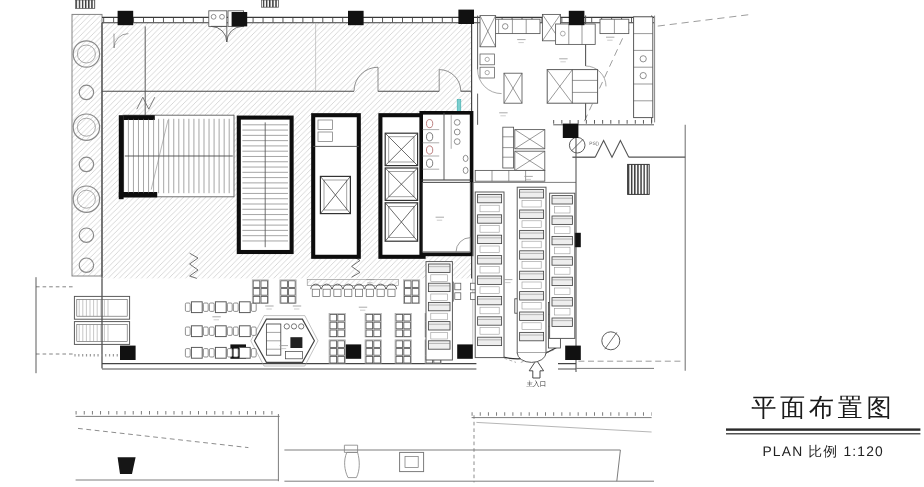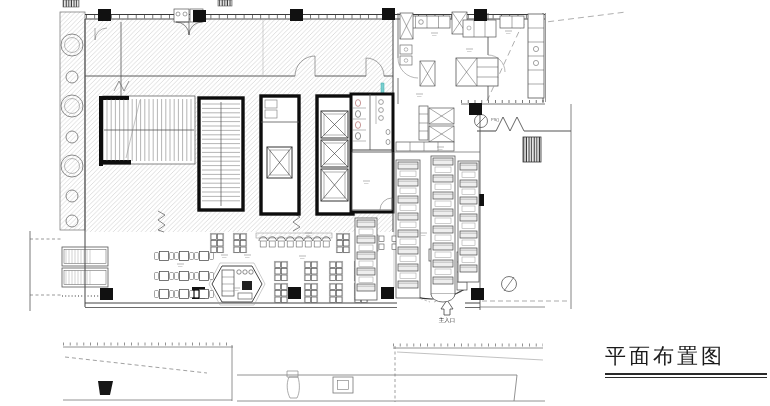--- a/index.html
+++ b/index.html
@@ -1,19 +1,19 @@
 <!DOCTYPE html>
 <html><head>
 <meta charset="utf-8">
 <style>
   html,body{margin:0;padding:0;background:#ffffff;}
   #stage{position:relative;width:770px;height:406px;overflow:hidden;background:#fff;
          font-family:"Liberation Sans",sans-serif;}
   #plan-svg{position:absolute;left:0;top:0;}
-  #title-block{position:absolute;left:605px;top:342px;width:162px;color:#1c1c1c;}
+  #title-block{position:absolute;left:605px;top:326px;width:162px;text-align:center;color:#1c1c1c;}
   #tb-title{font-size:21px;letter-spacing:3px;color:#1a1a1a;}
   #tb-rule{margin-top:3px;border-top:2.5px solid #2a2a2a;border-bottom:1px solid #2a2a2a;height:2px;}
   #tb-sub{margin-top:7px;font-size:11.5px;letter-spacing:1px;color:#222;}
   svg text{font-family:"Liberation Sans",sans-serif;}
 </style>
 </head>
 <body>
 
 <div id="stage">
 <svg id="plan-svg" width="770" height="406" viewBox="0 0 770 406">
@@ -679,14 +679,15 @@
         <line x1="245" y1="257.5" x2="249.5" y2="257.5" stroke="#aaa" stroke-width="0.5"></line>
       </g>
 
   <text x="447" y="322" font-size="5.5" text-anchor="middle" fill="#333">主入口</text>
   <text x="491" y="121" font-size="4" fill="#666">PS()</text>
 </svg>
 
 <div id="title-block">
   <div id="tb-title">平面布置图</div>
   <div id="tb-rule"></div>
+  <div id="tb-sub">PLAN 比例 1:120</div>
 </div>
 </div>
 
 </body></html>

